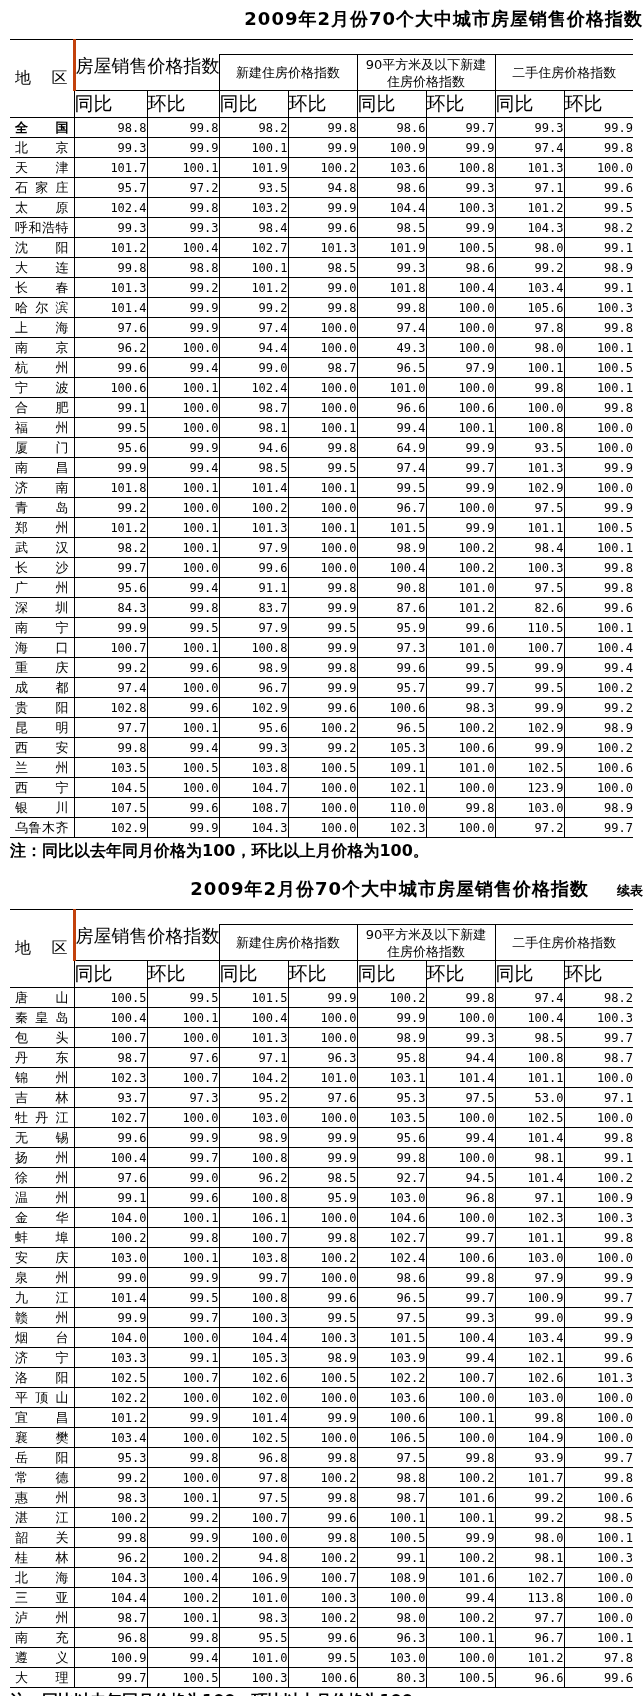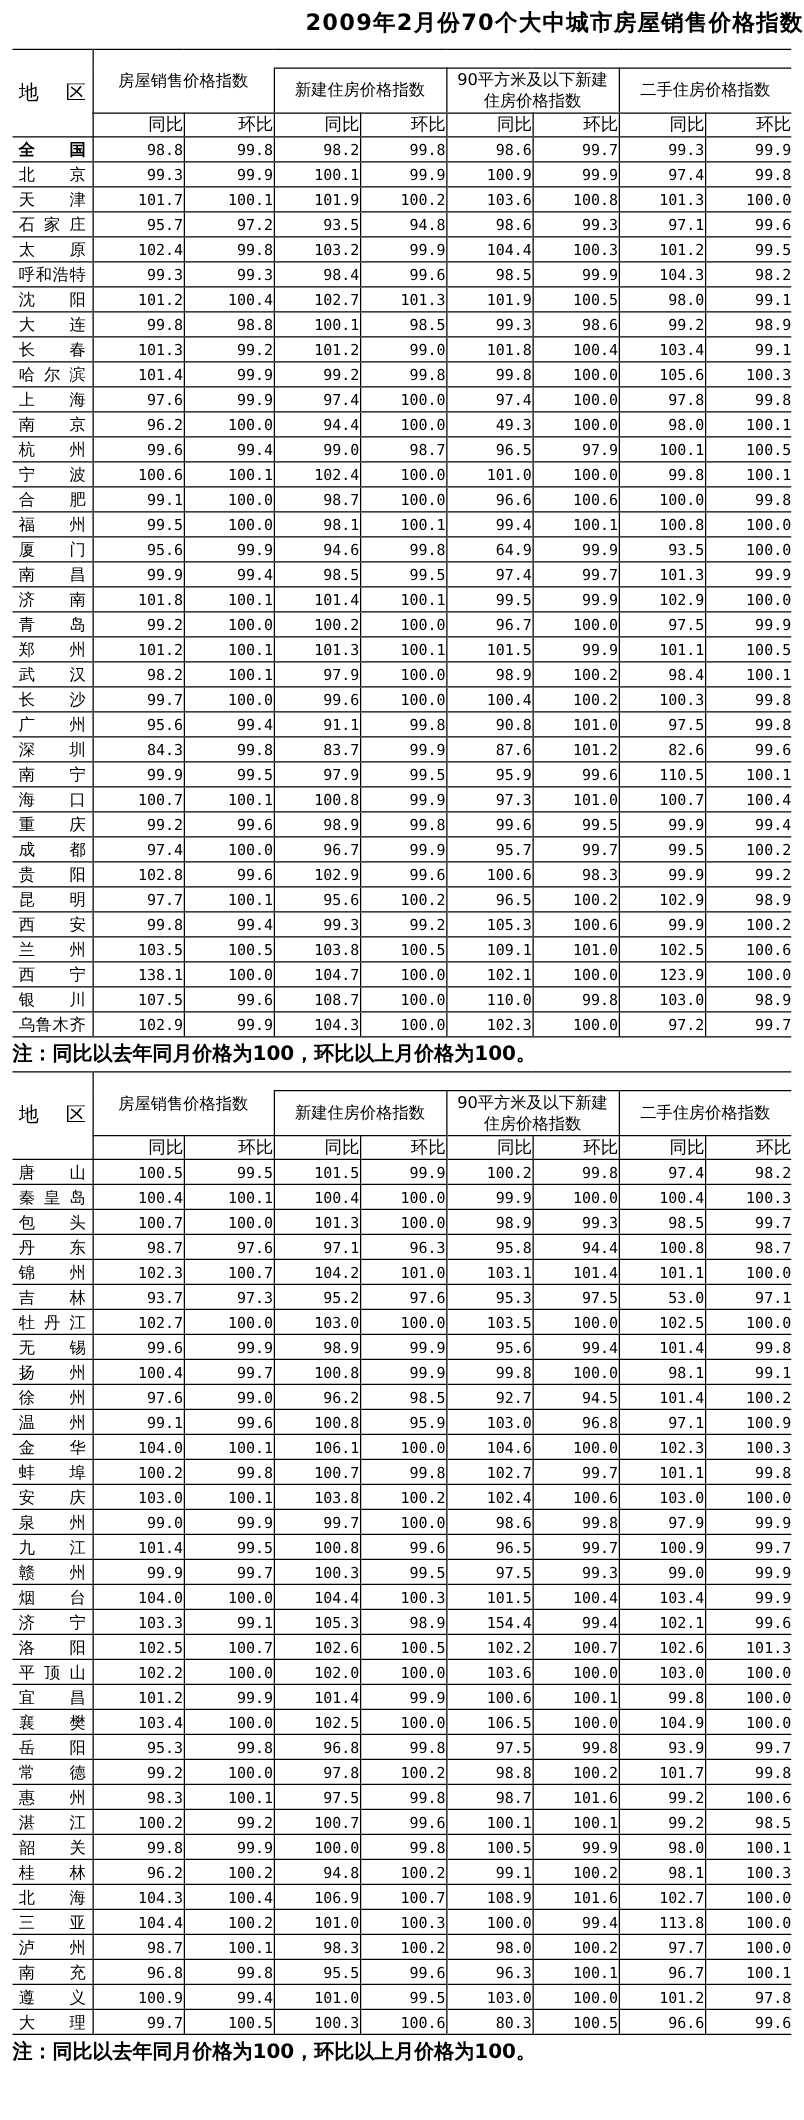--- a/index.html
+++ b/index.html
@@ -23,25 +23,25 @@
     border-top:1px solid #000;
   }
   table.grid th, table.grid td {
     padding:0; font-weight:normal; overflow:hidden; white-space:nowrap;
   }
   
   tr.sp { height:15px; }
   tr.gr { height:36px; }
   tr.sub { height:19px; }
   th.region-head { border-right:1px solid #000; border-bottom:1px solid #000; vertical-align:middle; }
-  th.g1 { border-left:1px solid #c2410c; border-bottom:1px solid #000; vertical-align:middle; font-size:13px; }
+  th.g1 { border-left:3px solid #c2410c; border-bottom:1px solid #000; vertical-align:middle; font-size:18px; }
   th.gspacer { border-bottom:1px solid #000; }
   th.g { border-left:1px solid #000; border-bottom:1px solid #000; vertical-align:middle; font-size:13px; }
   th.g .gl, th.g1 .gl { display:block; text-align:center; line-height:17px; }
-  th.sb { border-left:1px solid #000; border-bottom:1px solid #000; font-size:14px; text-align:right; vertical-align:middle; }
+  th.sb { border-left:1px solid #000; border-bottom:1px solid #000; font-size:19px; text-align:left; vertical-align:middle; }
   
   td.region { height:19px; border-bottom:1px solid #000; font-size:13px; vertical-align:middle; }
   td.num {
     height:19px; border-left:1px solid #000; border-bottom:1px solid #000;
     font-family:"DejaVu Sans Mono","Liberation Mono",monospace; font-size:12px;
     text-align:right; padding-right:9px; vertical-align:middle;
   }
   td.region.bold .spread span { font-weight:bold; }
   .spread { display:flex; justify-content:space-between; padding:0 5px; }
   .spread span { display:inline-block; }
@@ -639,21 +639,21 @@
           <td class="num">102.5</td>
           <td class="num">100.6</td>
         </tr>
         <tr>
           <td class="region">
             <span class="spread">
               <span>西</span>
               <span>宁</span>
             </span>
           </td>
-          <td class="num">138.1</td>
+          <td class="num">104.5</td>
           <td class="num">100.0</td>
           <td class="num">104.7</td>
           <td class="num">100.0</td>
           <td class="num">102.1</td>
           <td class="num">100.0</td>
           <td class="num">123.9</td>
           <td class="num">100.0</td>
         </tr>
         <tr>
           <td class="region">
@@ -687,20 +687,21 @@
           <td class="num">102.3</td>
           <td class="num">100.0</td>
           <td class="num">97.2</td>
           <td class="num">99.7</td>
         </tr>
       </tbody>
   </table>
 
   <div class="note">注：同比以去年同月价格为100，环比以上月价格为100。</div>
 
+  <div class="title t2"><span>2009年2月份70个大中城市房屋销售价格指数</span><span class="cont">续表</span></div>
 
   <table class="grid">
     <colgroup>
       <col style="width:64px">
         <col style="width:73px">
         <col style="width:72px">
       <col style="width:69px">
         <col style="width:69px">
         <col style="width:69px">
       <col style="width:69px">
@@ -1038,21 +1039,21 @@
           <td class="region">
             <span class="spread">
               <span>济</span>
               <span>宁</span>
             </span>
           </td>
           <td class="num">103.3</td>
           <td class="num">99.1</td>
           <td class="num">105.3</td>
           <td class="num">98.9</td>
-          <td class="num">154.4</td>
+          <td class="num">103.9</td>
           <td class="num">99.4</td>
           <td class="num">102.1</td>
           <td class="num">99.6</td>
         </tr>
         <tr>
           <td class="region">
             <span class="spread">
               <span>洛</span>
               <span>阳</span>
             </span>

